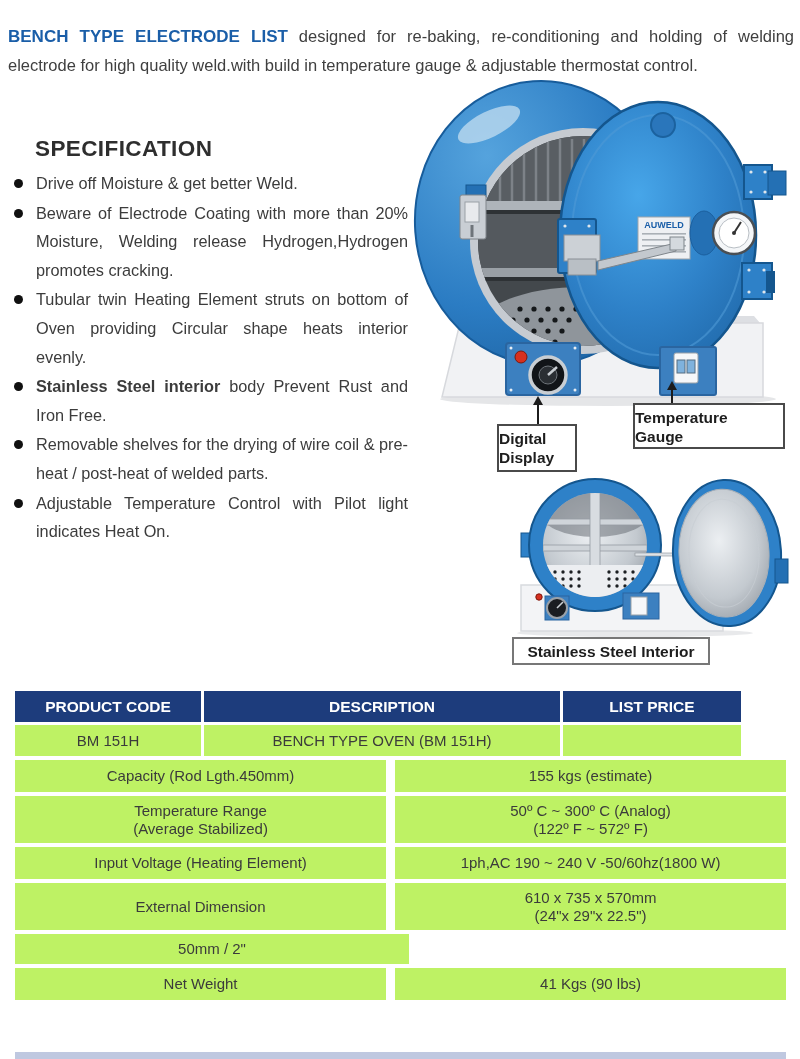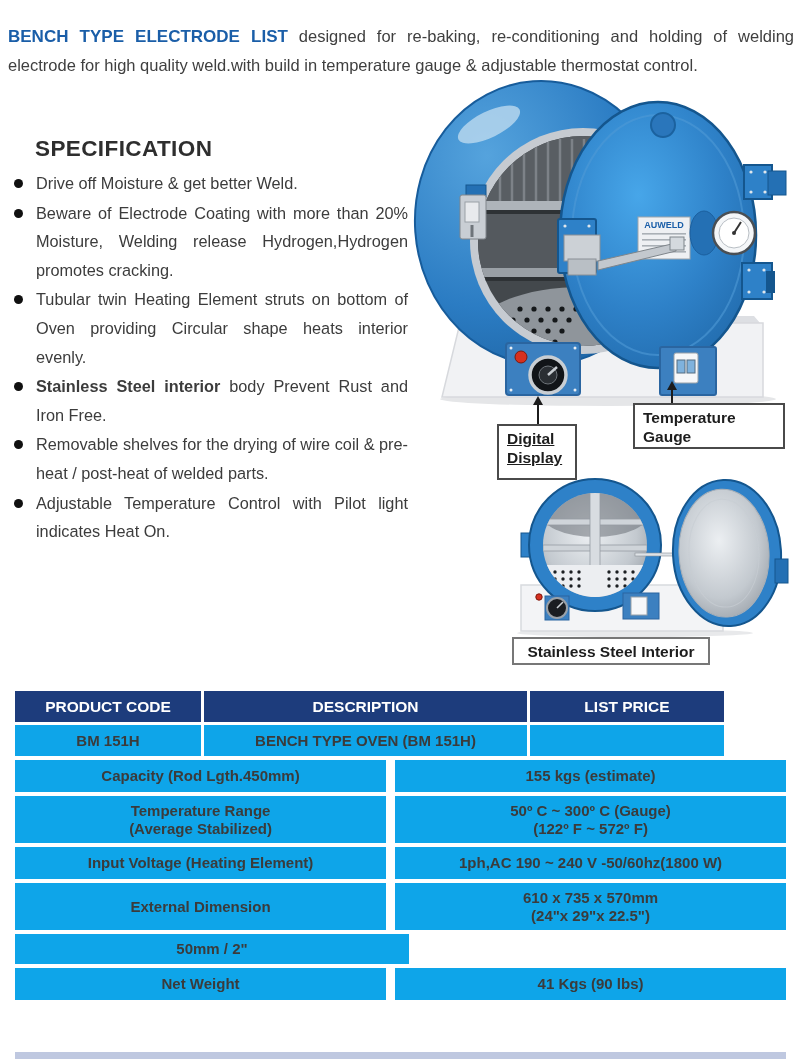--- a/index.html
+++ b/index.html
@@ -20,40 +20,40 @@
   .spec-list li::before{content:"";position:absolute;left:4px;top:10px;width:9px;height:9px;
                 border-radius:50%;background:#101010;}
   .spec-list .b{font-weight:bold;}
 
   
   .fig1{position:absolute;left:408px;top:73px;width:392px;height:334px;}
   .fig2{position:absolute;left:505px;top:477px;width:295px;height:160px;}
 
   
   .callout{position:absolute;background:#fff;border:2px solid #4a4a4a;color:#1d1d1d;
-           font-weight:bold;font-size:15.5px;line-height:19px;padding:3px 8px;
+           font-weight:bold;font-size:15.5px;line-height:19px;padding:3px 0;
            white-space:pre-line;box-sizing:border-box;}
-  .co-dd{left:497px;top:424px;width:80px;height:56px;text-decoration:underline;}
+  .co-dd{left:497px;top:424px;width:80px;height:48px;}
   .co-tg{left:633px;top:403px;width:152px;height:46px;}
   .co-ss{left:512px;top:637px;width:198px;height:28px;text-align:center;line-height:21px;
          padding:2px 0;border-color:#777;}
   .arrow-line{position:absolute;width:2px;background:#1c1c1c;}
   .arrow-head{position:absolute;width:0;height:0;border-left:5px solid transparent;
               border-right:5px solid transparent;border-bottom:9px solid #1c1c1c;}
 
   
   .price-table{position:absolute;left:15px;top:691px;width:771px;}
   .t-row{display:flex;}
   .t-cell{display:flex;align-items:center;justify-content:center;text-align:center;
-          white-space:pre-line;box-sizing:border-box;background:#0ea5e9;color:#3b3b3b;
-          font-size:15px;line-height:18px;font-weight:bold;}
+          white-space:pre-line;box-sizing:border-box;background:#bef264;color:#3b3b3b;
+          font-size:15px;line-height:18px;}
   .t-head .t-cell{background:#1d3c7c;color:#ffffff;font-weight:bold;font-size:15.5px;text-align:right;}
   .gap-r{margin-right:3px;}
   .mt3{margin-top:3px;} .mt4{margin-top:4px;}
-  .w1{width:186px;} .w2{width:323px;} .w3{width:194px;}
+  .w1{width:186px;} .w2{width:356px;} .w3{width:178px;}
   .wl{width:374px;margin-right:9px;} .wr{width:394px;}
   .h31{height:31px;} .h30{height:30px;} .h32{height:32px;} .h46{height:47px;}
   .bottom-strip{position:absolute;left:15px;top:1052px;width:771px;height:7px;background:#bfc8e0;}
 </style>
 </head>
 <body>
 
 <div class="page">
 
   <p class="intro"><span class="lead">BENCH TYPE ELECTRODE LIST</span><span> designed for re-baking, re-conditioning and holding of welding electrode for high quality weld.with build in temperature gauge &amp; adjustable thermostat control.</span></p>
@@ -303,21 +303,21 @@
       <div class="t-cell w2 h31 gap-r">BENCH TYPE OVEN (BM 151H)</div>
       <div class="t-cell w3 h31"></div>
     </div>
     <div class="t-row mt4">
       <div class="t-cell wl h32">Capacity (Rod Lgth.450mm)</div>
       <div class="t-cell wr h32">155 kgs (estimate)</div>
     </div>
     <div class="t-row mt4">
       <div class="t-cell wl h46">Temperature Range
 (Average Stabilized)</div>
-      <div class="t-cell wr h46">50º C ~ 300º C (Gauge)
+      <div class="t-cell wr h46">50º C ~ 300º C (Analog)
 (122º F ~ 572º F)</div>
     </div>
     <div class="t-row mt4">
       <div class="t-cell wl h32">Input Voltage (Heating Element)</div>
       <div class="t-cell wr h32">1ph,AC 190 ~ 240 V -50/60hz(1800 W)</div>
     </div>
     <div class="t-row mt4">
       <div class="t-cell wl h46">External Dimension</div>
       <div class="t-cell wr h46">610 x 735 x 570mm
 (24"x 29"x 22.5")</div>

